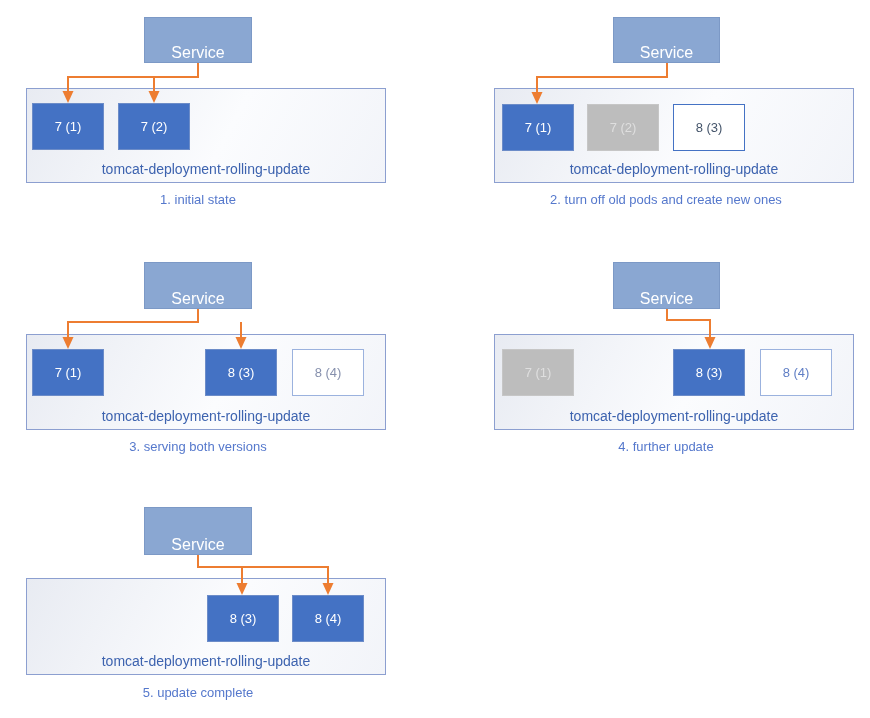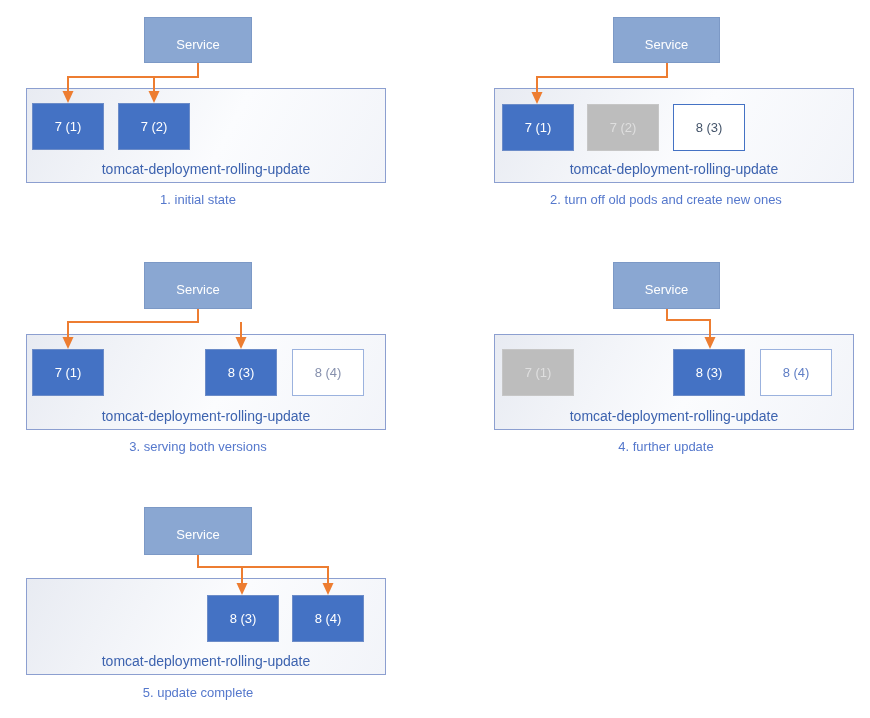--- a/index.html
+++ b/index.html
@@ -2,22 +2,22 @@
 <html style="--service-fill: #8AA7D2; --service-border: #7C99C6; --service-text: #FFFFFF; --pod-active-fill: #4472C4; --pod-active-border: #6C8CC8; --pod-active-text: #FFFFFF; --pod-terminated-fill: #BDBDBD; --pod-terminated-border: #C6C6C6; --pod-terminated-text: #DFDFDF; --pod-new-fill: #FFFFFF; --arrow: #ED7D31; --container-border: #8C9FD0; --deployment-label-text: #3D63AF; --caption-text: #5578CC;"><head>
 <meta charset="utf-8">
 <style>
   html,body{margin:0;padding:0;background:#ffffff;font-family:"Liberation Sans",sans-serif;}
   #canvas{position:relative;width:870px;height:718px;background:#ffffff;overflow:hidden;}
   .abs{position:absolute;box-sizing:border-box;}
   .service-box{
     background:var(--service-fill);
     border:1px solid var(--service-border);
     color:var(--service-text);
-    display:flex;align-items:flex-start;justify-content:center;
-    font-size:13px;padding-top:19px;
+    display:flex;align-items:flex-end;justify-content:center;
+    font-size:16px;padding-top:4px;
   }
   .deployment-container{
     border:1px solid var(--container-border);
     background:linear-gradient(118deg,#e8ebf2 0%,#fbfcfe 55%,#f2f4f9 100%);
     margin-left:8px;
   }
   .deployment-label{
     position:absolute;left:0;right:0;bottom:5px;text-align:center;
     color:var(--deployment-label-text);font-size:14px;
   }

